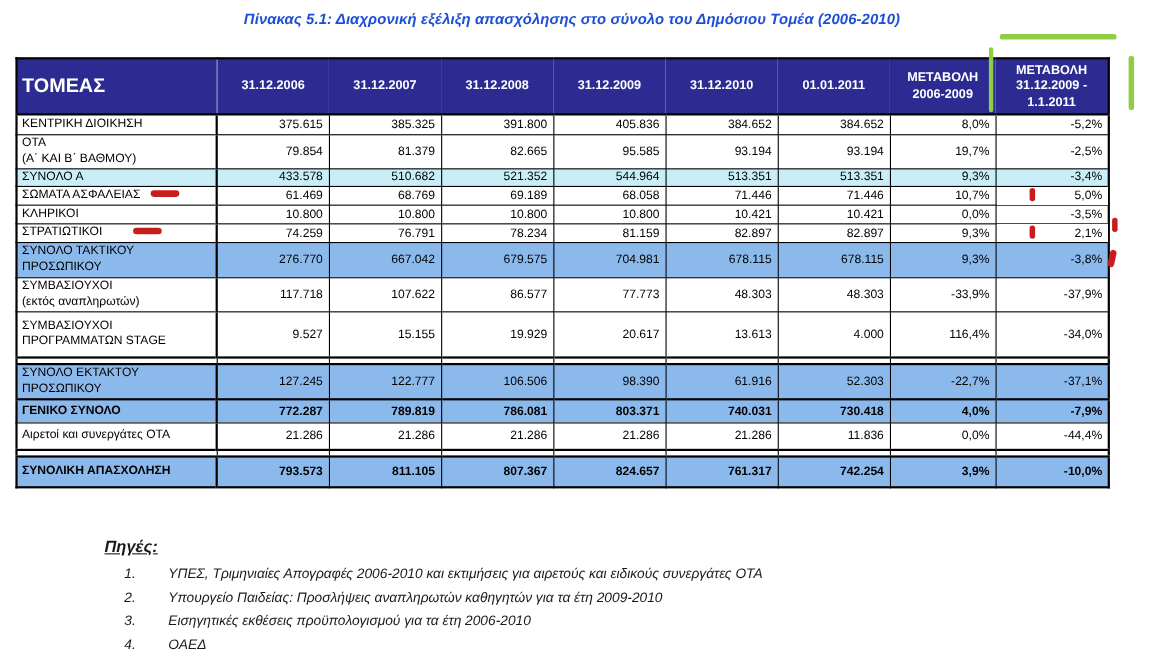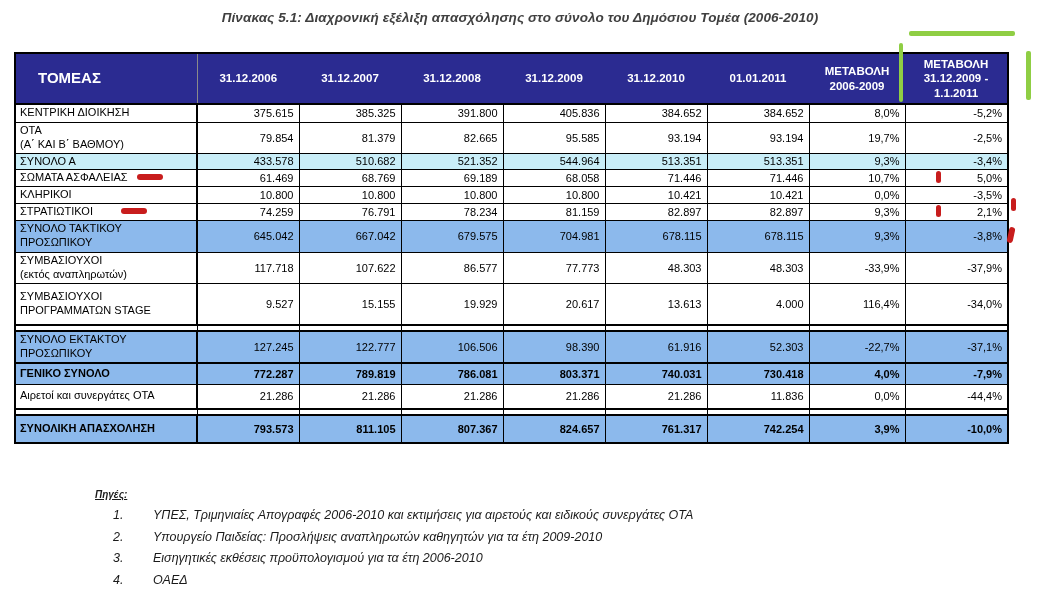--- a/index.html
+++ b/index.html
@@ -2,36 +2,36 @@
 <html><head>
 <meta charset="utf-8">
 <style>
   html,body{margin:0;padding:0;background:#ffffff;}
   .page{
     position:relative;width:1061px;height:608px;background:#ffffff;
     font-family:"Liberation Sans","DejaVu Sans",sans-serif;overflow:hidden;
   }
   .title{
     position:absolute;top:10px;left:0;width:1040px;text-align:center;
-    font-size:13.5px;font-weight:bold;font-style:italic;color:#404040;
+    font-size:13.5px;font-weight:bold;font-style:italic;color:#1d4ed8;
     letter-spacing:0.1px;
   }
   table.emp-table{
     position:absolute;left:14px;top:52px;width:993px;
     border-collapse:collapse;table-layout:fixed;
     border:2px solid #000;
   }
   table.emp-table th{
     background:var(--navy);color:#ffffff;font-size:11.5px;font-weight:bold;
     text-align:center;vertical-align:middle;line-height:1.25;padding:2px 3px;
     border-bottom:2px solid #000;
   }
   table.emp-table th.first{
-    text-align:left;padding-left:22px;border-right:1px solid #8a8a8a;
-    font-size:15px;
+    text-align:left;padding-left:4px;border-right:1px solid #8a8a8a;
+    font-size:18px;
   }
   table.emp-table td{
     border:1px solid #000;font-size:11px;color:#000;
     padding:1px 5px 1px 3px;background:#fff;vertical-align:middle;
   }
   table.emp-table td.label{
     text-align:left;padding-left:4px;padding-right:2px;line-height:1.25;
     border-right:2px solid #000;
   }
   table.emp-table td.num{text-align:right;}
@@ -46,21 +46,21 @@
   .red-mark{background:var(--red);z-index:7;}
   .red-dash{
     display:inline-block;width:26px;height:6px;border-radius:3px;
     vertical-align:middle;margin-left:9px;position:relative;top:-1px;
   }
   .red-tick{position:absolute;width:5px;height:12px;border-radius:3px;}
   .red-tick.incell{left:30px;top:1px;}
   
   .sources{position:absolute;left:95px;top:489px;width:900px;color:#1a1a1a;}
   .sources-heading{
-    font-size:10px;font-style:italic;font-weight:bold;
+    font-size:15px;font-style:italic;font-weight:bold;
     text-decoration:underline;margin-bottom:5px;
   }
   .source-item{display:flex;font-size:12.5px;font-style:italic;line-height:21.5px;}
   .source-item .num{width:40px;flex:0 0 40px;text-align:left;padding-left:18px;}
   .source-item .txt{flex:1;}
 </style>
 </head>
 <body>
 
 <div class="page" style="--navy: #2b2b91; --cyan: #c9eef8; --blue: #8cb9ec; --green: #8fce44; --red: #c81d1d;">
@@ -154,21 +154,21 @@
           <td class="num">76.791</td>
           <td class="num">78.234</td>
           <td class="num">81.159</td>
           <td class="num">82.897</td>
           <td class="num">82.897</td>
           <td class="num">9,3%</td>
           <td class="num rel">2,1%<span class="red-mark red-tick incell"></span></td>
         </tr>
         <tr class="blue" style="height: 32px;">
           <td class="label"><span>ΣΥΝΟΛΟ ΤΑΚΤΙΚΟΥ</span><br><span>ΠΡΟΣΩΠΙΚΟΥ</span></td>
-          <td class="num">645.042</td>
+          <td class="num">276.770</td>
           <td class="num">667.042</td>
           <td class="num">679.575</td>
           <td class="num">704.981</td>
           <td class="num">678.115</td>
           <td class="num">678.115</td>
           <td class="num">9,3%</td>
           <td class="num">-3,8%</td>
         </tr>
         <tr class="" style="height: 31px;">
           <td class="label"><span>ΣΥΜΒΑΣΙΟΥΧΟΙ</span><br><span>(εκτός αναπληρωτών)</span></td>

